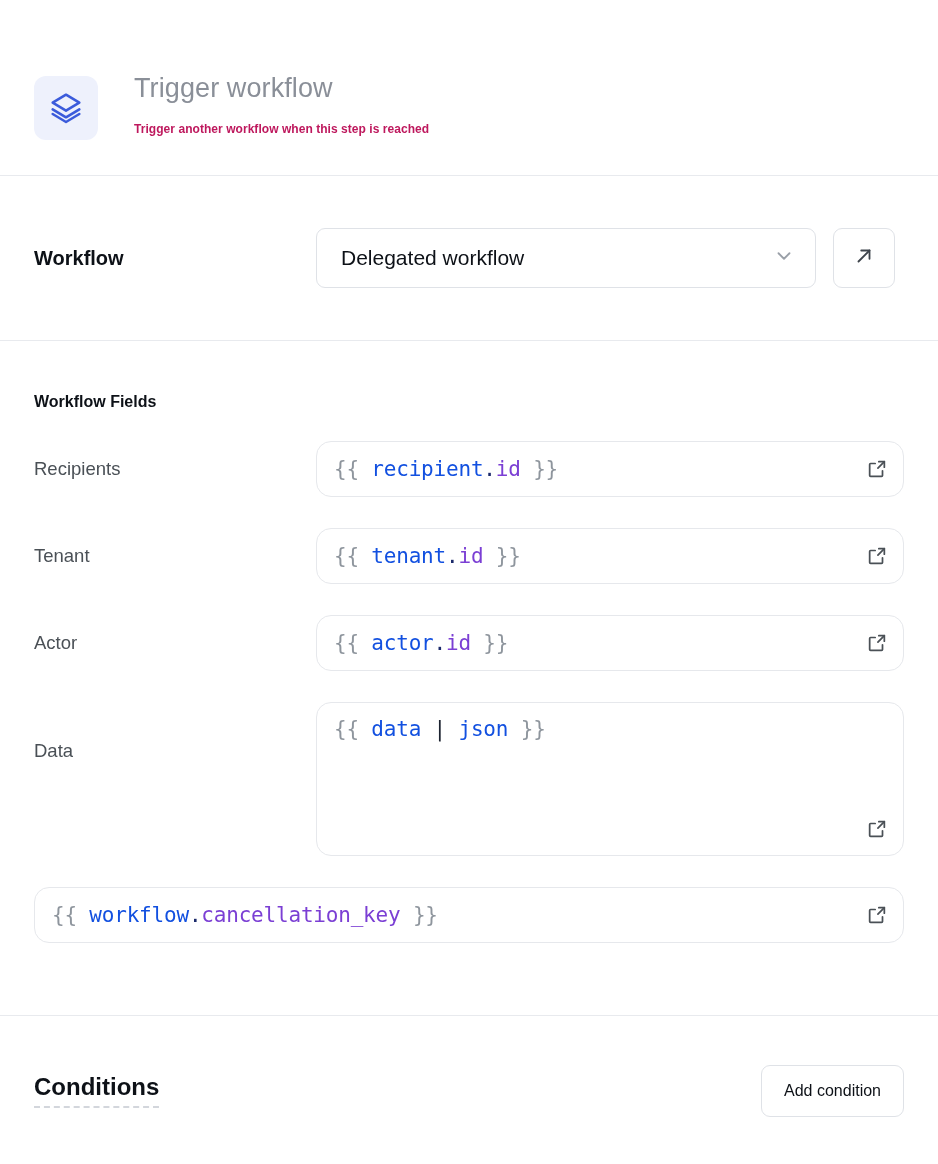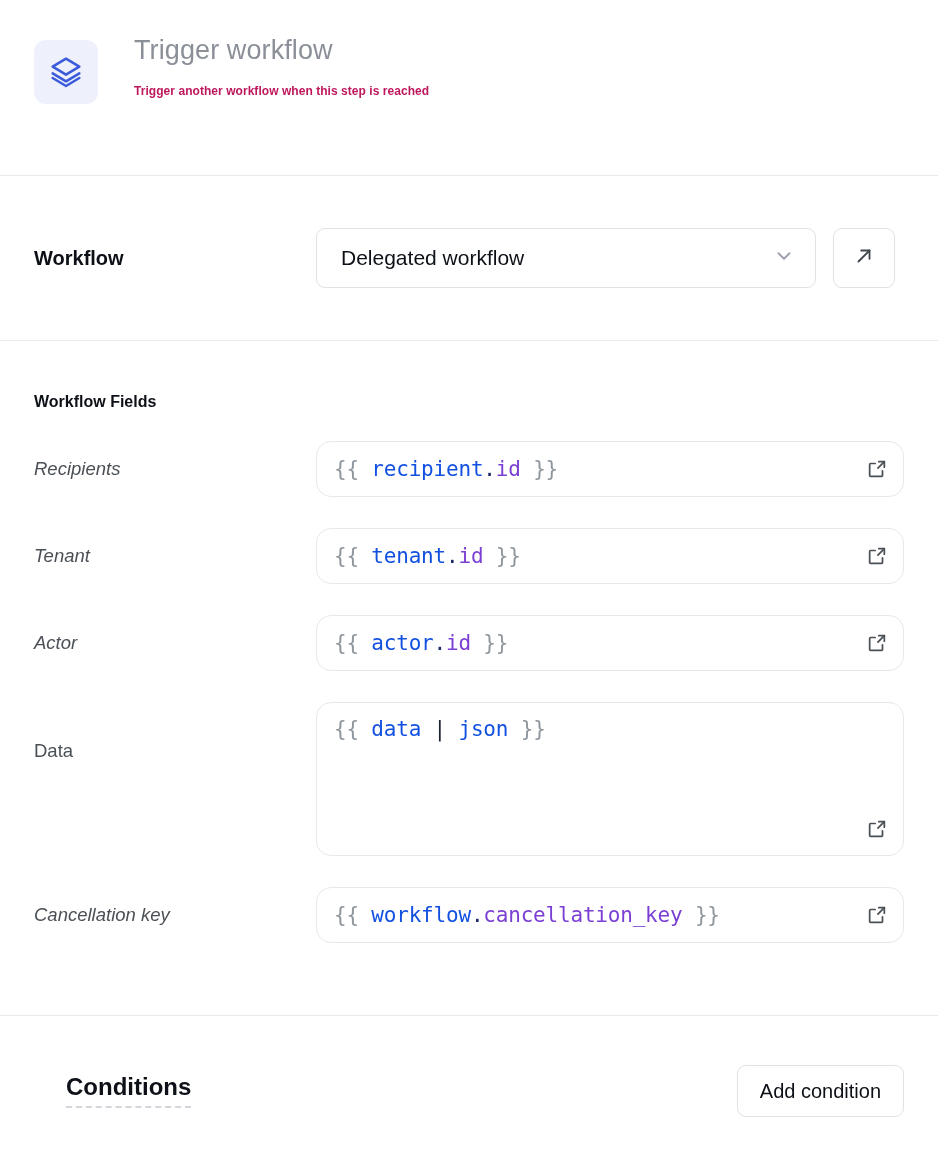--- a/index.html
+++ b/index.html
@@ -9,21 +9,21 @@
     height: 1164px;
     background: #ffffff;
     font-family: "Liberation Sans", sans-serif;
     color: #111827;
     overflow: hidden;
   }
 
   
   .header {
     display: flex;
-    align-items: flex-start;
+    align-items: center;
     padding: 34px 34px 0 34px;
     height: 175px;
   }
   .header-icon {
     width: 64px;
     height: 64px;
     border-radius: 12px;
     background: #eef1fc;
     display: flex;
     align-items: center;
@@ -123,21 +123,21 @@
     align-items: flex-start;
     margin-top: 31px;
   }
   .field-row.first { margin-top: 30px; }
   .field-label {
     font-size: 18.5px;
     color: #4a5056;
     flex: 0 0 282px;
     width: 282px;
   }
-  .field-label.mid { padding-top: 17px; font-style: italic; }
+  .field-label.mid { padding-top: 17px; }
   .field-label.tall { padding-top: 38px; }
   .field-ctl {
     flex: 1 1 auto;
     position: relative;
   }
   .code-input {
     border: 1px solid #e6e8ec;
     border-radius: 15px;
     background: #fff;
     min-height: 56px;
@@ -187,29 +187,28 @@
     justify-content: space-between;
   }
   .conditions-title {
     font-size: 24px;
     font-weight: 700;
     color: #0d1117;
     border-bottom: 2px dashed #d3d6dc;
     padding-bottom: 7px;
     line-height: 1;
     display: inline-block;
-    margin-left: 32px;
   }
   .btn-outline {
     border: 1px solid #dfe2e7;
     border-radius: 9px;
     background: #fff;
     height: 52px;
     padding: 0 22px;
-    font-size: 20px;
+    font-size: 16px;
     color: #0d1117;
     font-family: "Liberation Sans", sans-serif;
     cursor: pointer;
     display: flex;
     align-items: center;
   }
 </style>
 </head>
 <body>
 
@@ -302,21 +301,20 @@
             <span class="code-text"><span class="tok-brace">{{ </span><span class="tok-root">data</span><span class="tok-brace"> </span><span class="tok-pipe">|</span><span class="tok-brace"> </span><span class="tok-filter">json</span><span class="tok-brace"> }}</span></span>
             <span class="expand-icon"><svg width="22" height="22" viewBox="0 0 24 24" fill="none" stroke="#4a5056" stroke-width="1.9" stroke-linecap="round" stroke-linejoin="round">
                 <path d="M14 4h6v6"></path>
                 <line x1="13" y1="11" x2="20" y2="4"></line>
                 <path d="M18 14v5a1 1 0 0 1-1 1H5a1 1 0 0 1-1-1V7a1 1 0 0 1 1-1h5"></path>
               </svg></span>
           </div>
         </div>
       </div>
       <div class="field-row">
-        <div class="field-label mid">Cancellation key</div>
         <div class="field-ctl">
           <div class="code-input">
             <span class="code-text"><span class="tok-brace">{{ </span><span class="tok-root">workflow</span><span class="tok-dot">.</span><span class="tok-prop">cancellation_key</span><span class="tok-brace"> }}</span></span>
             <span class="expand-icon"><svg width="22" height="22" viewBox="0 0 24 24" fill="none" stroke="#4a5056" stroke-width="1.9" stroke-linecap="round" stroke-linejoin="round">
                 <path d="M14 4h6v6"></path>
                 <line x1="13" y1="11" x2="20" y2="4"></line>
                 <path d="M18 14v5a1 1 0 0 1-1 1H5a1 1 0 0 1-1-1V7a1 1 0 0 1 1-1h5"></path>
               </svg></span>
           </div>
         </div>

